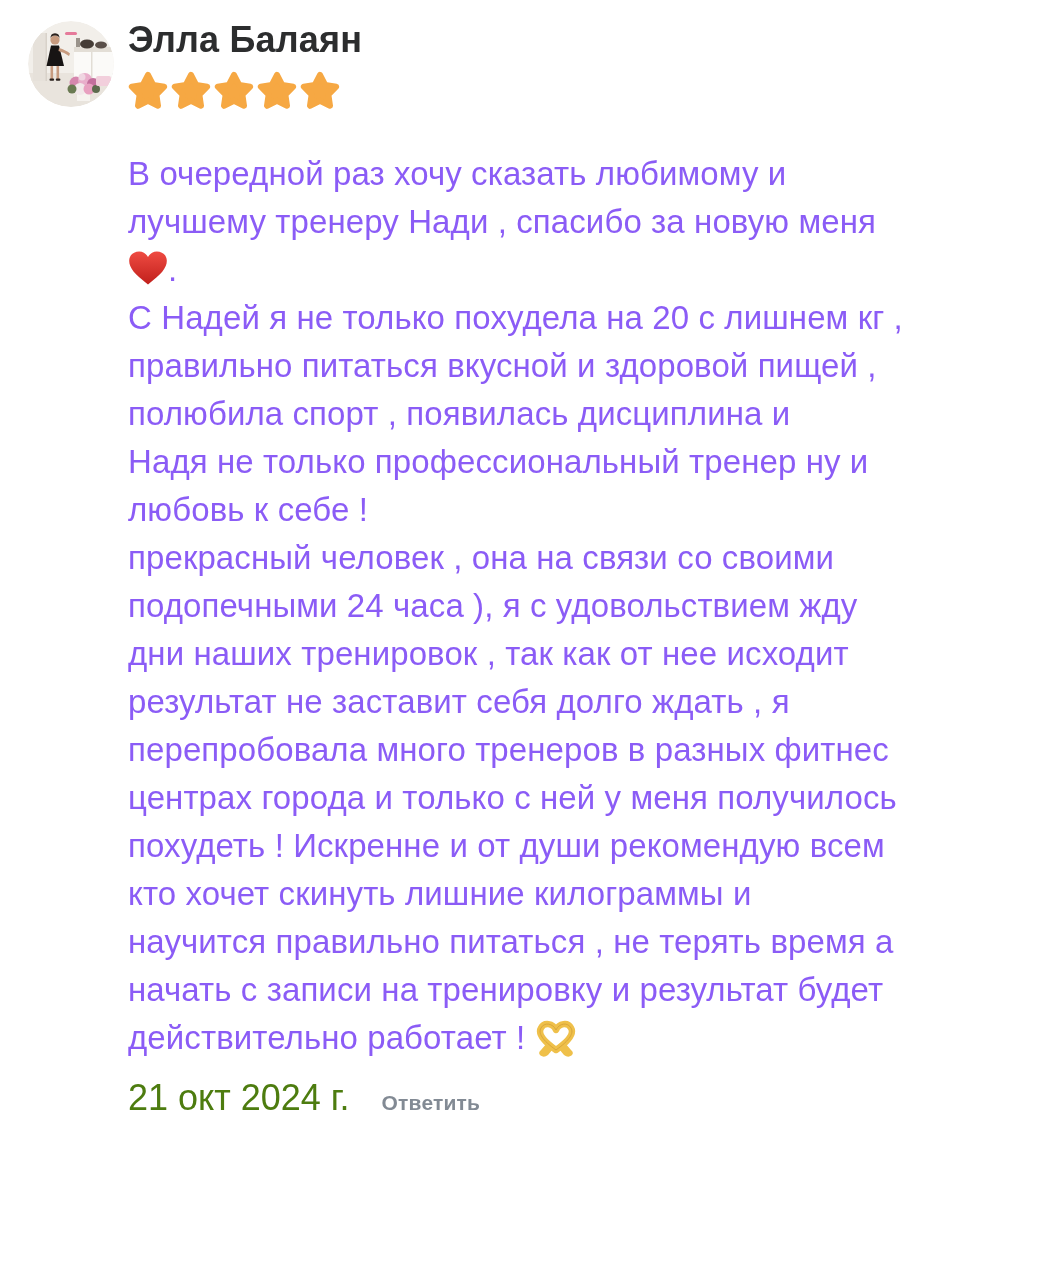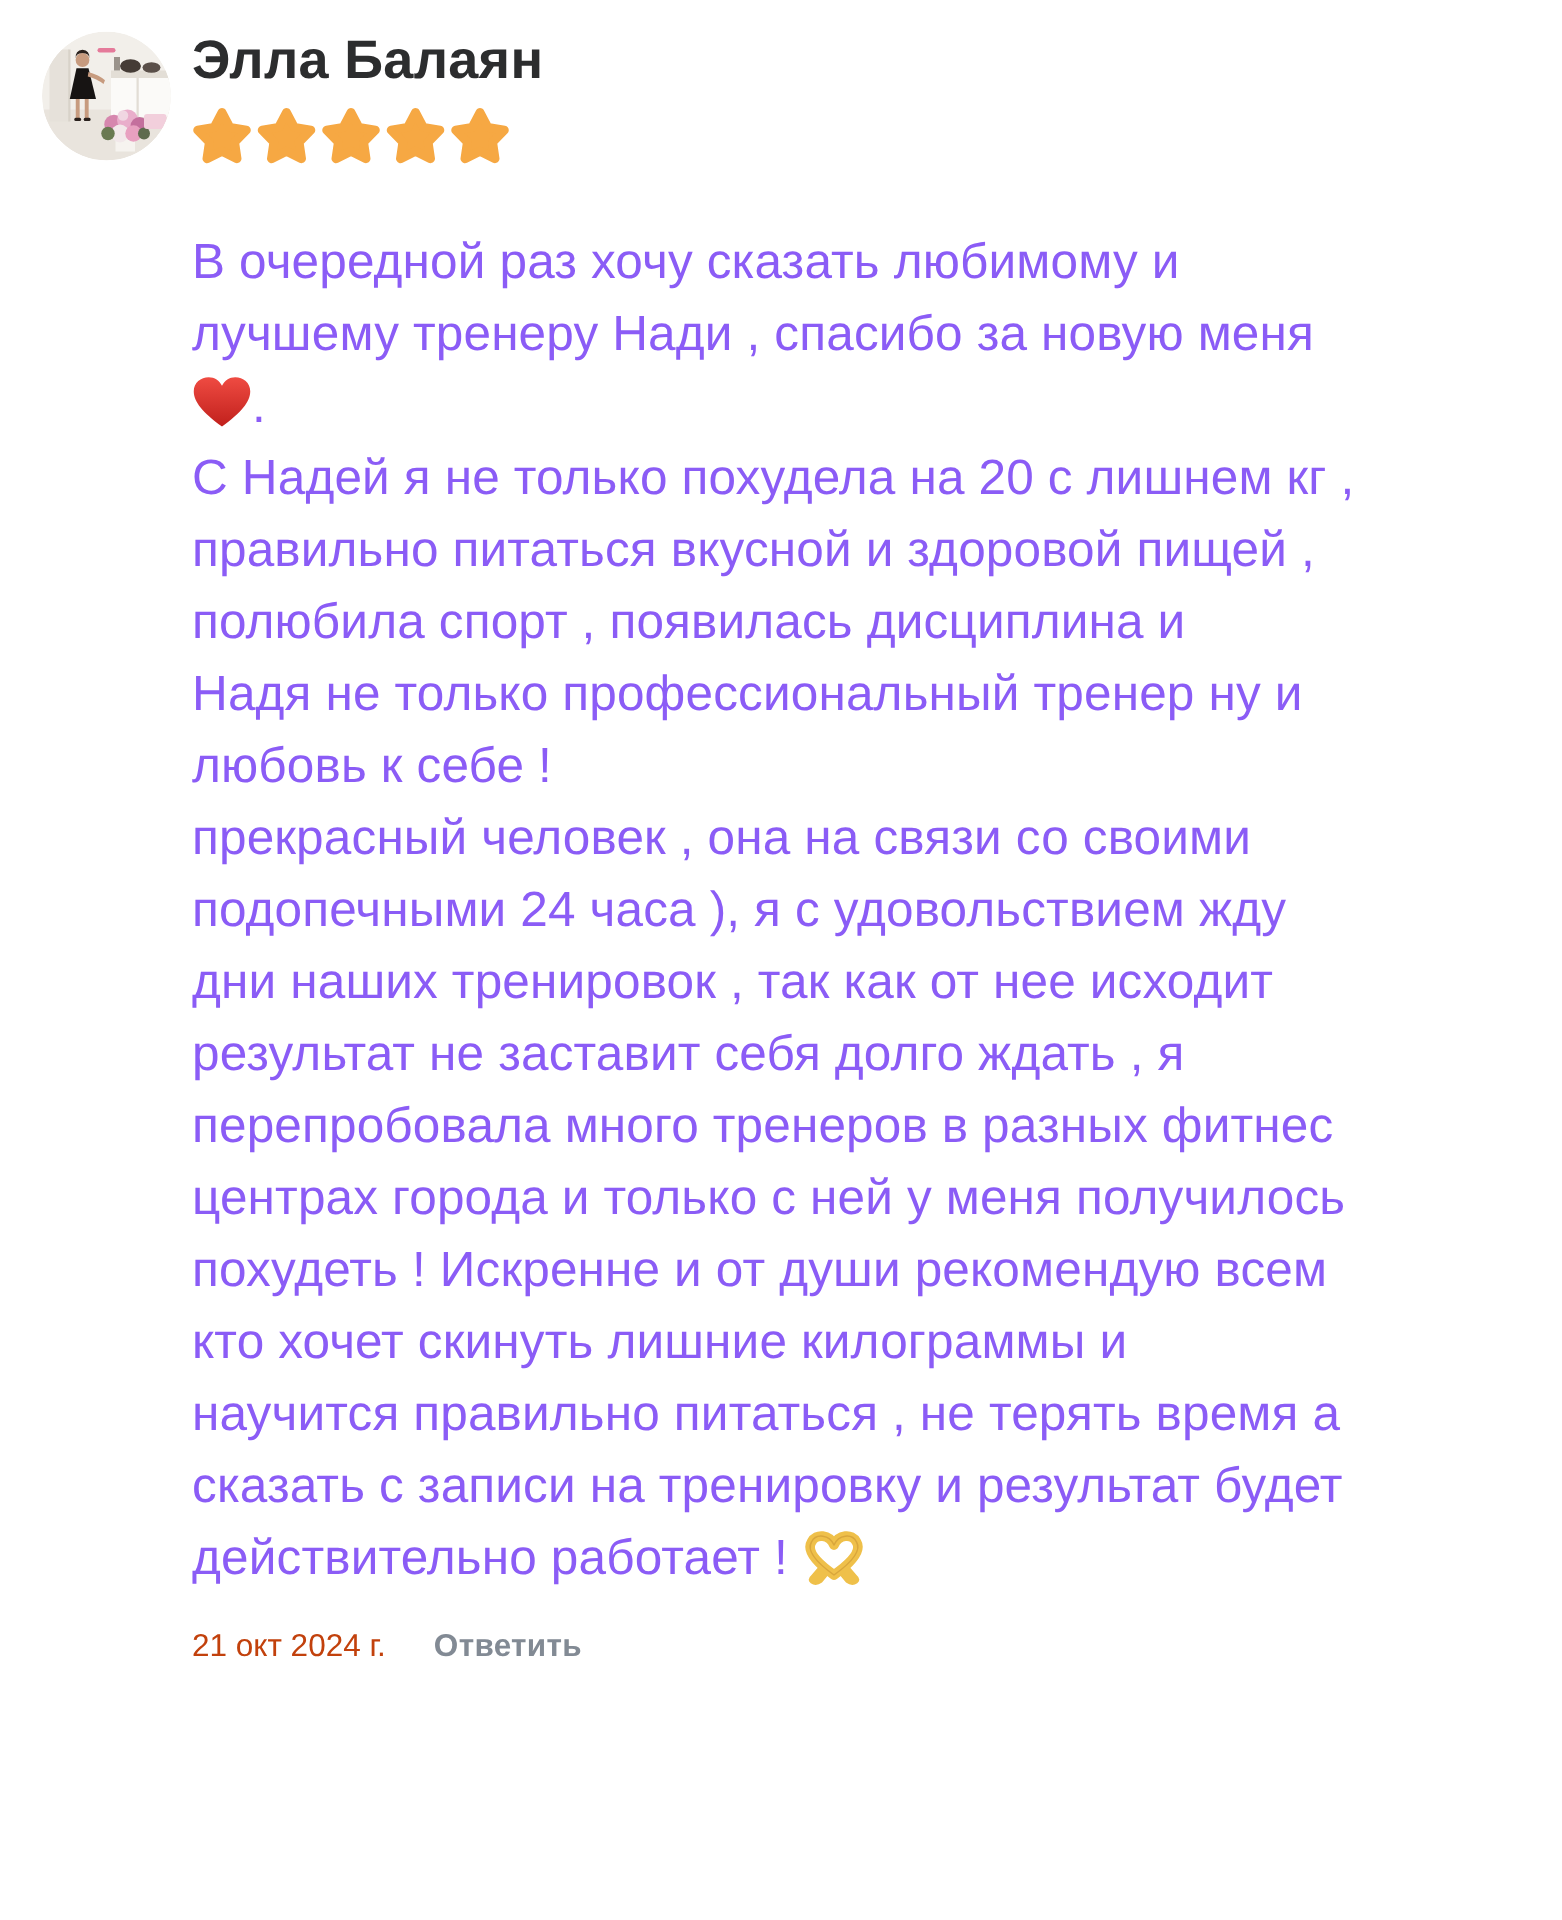--- a/index.html
+++ b/index.html
@@ -61,22 +61,22 @@
   .inline-icon { display: inline-block; vertical-align: -6px; }
   .inline-icon svg { display: block; }
   .heart-hands-wrap { margin-left: 10px; vertical-align: -8px; }
 
   .footer {
     margin-top: 16px;
     display: flex;
     align-items: baseline;
   }
   .review-date {
-    font-size: 21px;
-    color: #c2410c;
+    font-size: 36px;
+    color: #4d7c0f;
     line-height: 40px;
   }
   .reply-button {
     margin-left: 32px;
     font-size: 21px;
     font-weight: 700;
     color: #828A94;
     line-height: 40px;
     cursor: pointer;
     letter-spacing: 0.2px;
@@ -186,21 +186,21 @@
       <div class="line">любовь к себе !</div>
       <div class="line">прекрасный человек , она на связи со своими</div>
       <div class="line">подопечными 24 часа ), я с удовольствием жду</div>
       <div class="line">дни наших тренировок , так как от нее исходит</div>
       <div class="line">результат не заставит себя долго ждать , я</div>
       <div class="line">перепробовала много тренеров в разных фитнес</div>
       <div class="line">центрах города и только с ней у меня получилось</div>
       <div class="line">похудеть ! Искренне и от души рекомендую всем</div>
       <div class="line">кто хочет скинуть лишние килограммы и</div>
       <div class="line">научится правильно питаться , не терять время а</div>
-      <div class="line">сказать с записи на тренировку и результат будет</div>
+      <div class="line">начать с записи на тренировку и результат будет</div>
       <div class="line">
         <span>действительно работает !</span><span class="inline-icon heart-hands-wrap">
           <svg width="42" height="38" viewBox="0 0 42 38">
             <path d="M6 31 L12 24 L18 30 L13 36 Q9 39 5.5 36.5 Q2.5 34 6 31 Z" fill="#EFC04A"></path>
             <path d="M36 31 L30 24 L24 30 L29 36 Q33 39 36.5 36.5 Q39.5 34 36 31 Z" fill="#EFC04A"></path>
             <path d="M21 11 C18 4 9 3 6 9 C3 14 7 21 21 31 C35 21 39 14 36 9 C33 3 24 4 21 11 Z" fill="none" stroke="#EFC04A" stroke-width="6.5" stroke-linejoin="round"></path>
             <path d="M21 11 C18 4 9 3 6 9 C3 14 7 21 21 31 C35 21 39 14 36 9 C33 3 24 4 21 11 Z" fill="none" stroke="#D9A63C" stroke-width="1" stroke-linejoin="round"></path>
           </svg>
         </span>
       </div>

